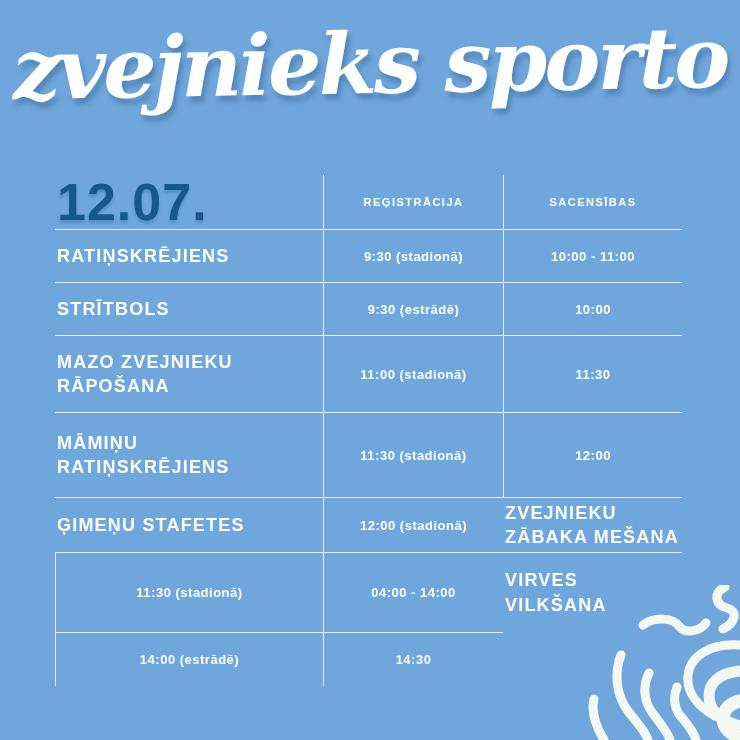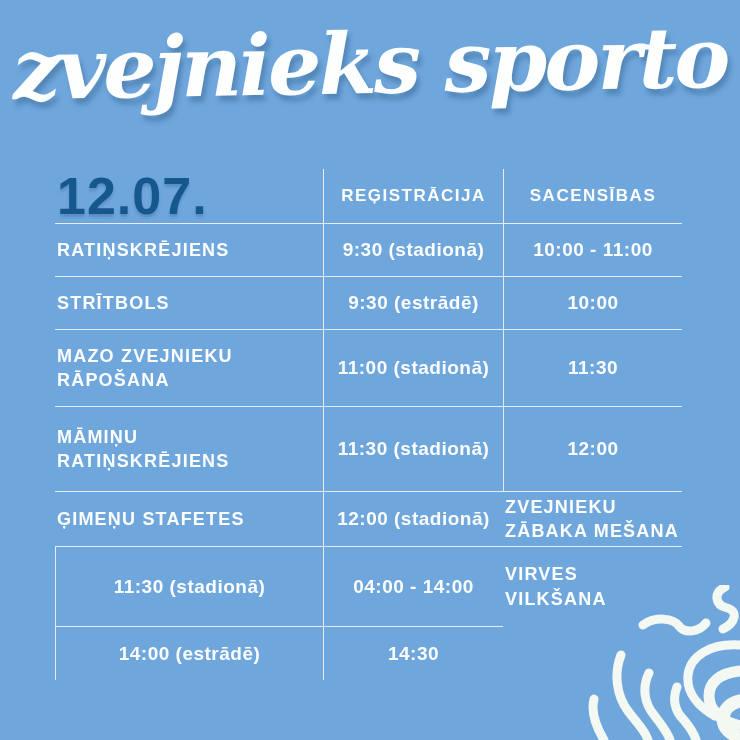--- a/index.html
+++ b/index.html
@@ -32,21 +32,21 @@
     letter-spacing:-3px;
     color:#FDFEFE;
     text-shadow:3px 6px 5px rgba(43,84,128,0.40);
     transform:rotate(-1deg);
     white-space:nowrap;
   }
 
   
   .table{
     position:absolute;
-    left:55px;top:169px;
+    left:55px;top:175px;
     width:627px;
     display:grid;
     grid-template-columns:268px 180px 179px;
     grid-template-rows:54px 53px 53px 77px 85px 55px 80px 54px;
   }
   .cell{
     display:flex;
     align-items:center;
     color:var(--white);
     font-weight:700;
@@ -59,31 +59,31 @@
 
   .date{
     font-size:52px;
     line-height:1;
     letter-spacing:1px;
     color:var(--navy);
     font-weight:800;
     text-shadow:0 3px 3px rgba(50,95,145,0.35);
   }
   .colhead{
-    font-size:17px;
+    font-size:11px;
     letter-spacing:1.5px;
   }
   .event{
     font-size:18px;
     letter-spacing:1.2px;
     line-height:1.35;
     white-space:pre-line;
   }
   .time{
-    font-size:19px;
+    font-size:13px;
     letter-spacing:0.5px;
   }
 
   
   .doodle{
     position:absolute;
     right:0;bottom:0;
     width:155px;height:155px;
   }
 </style>

